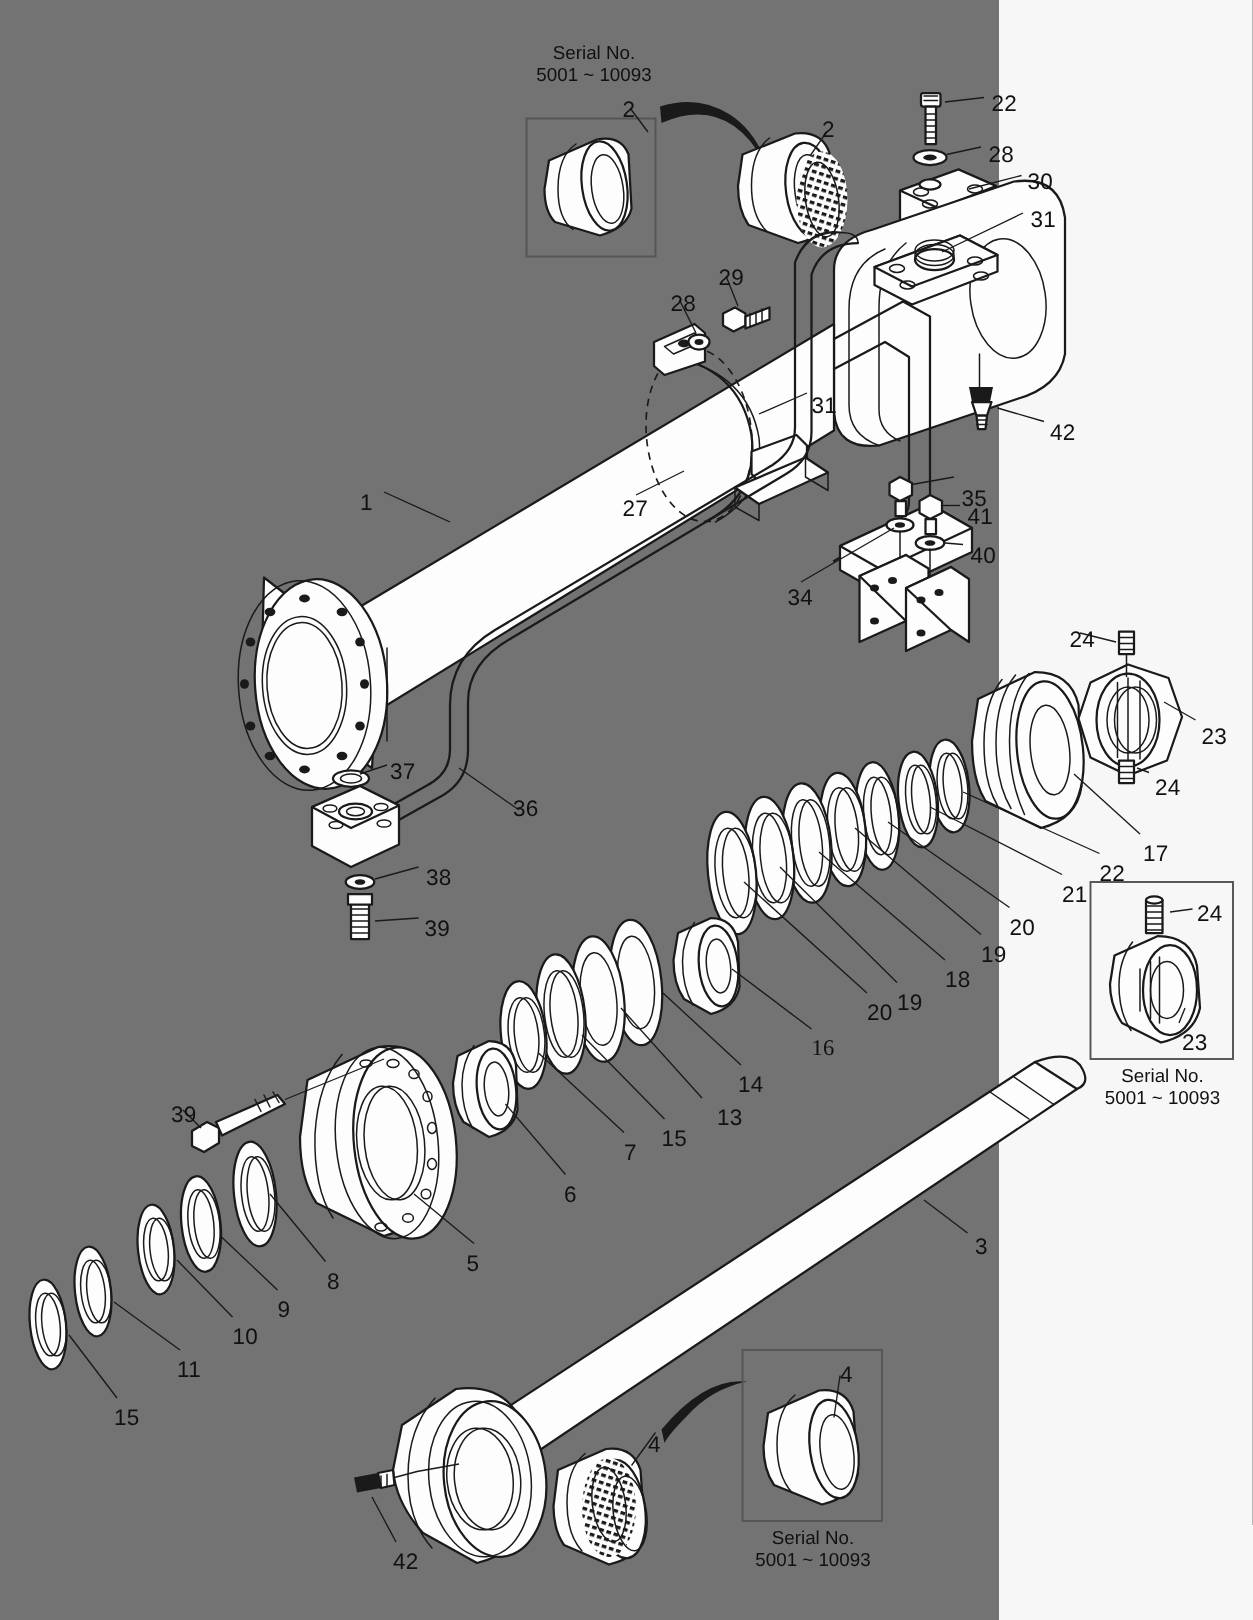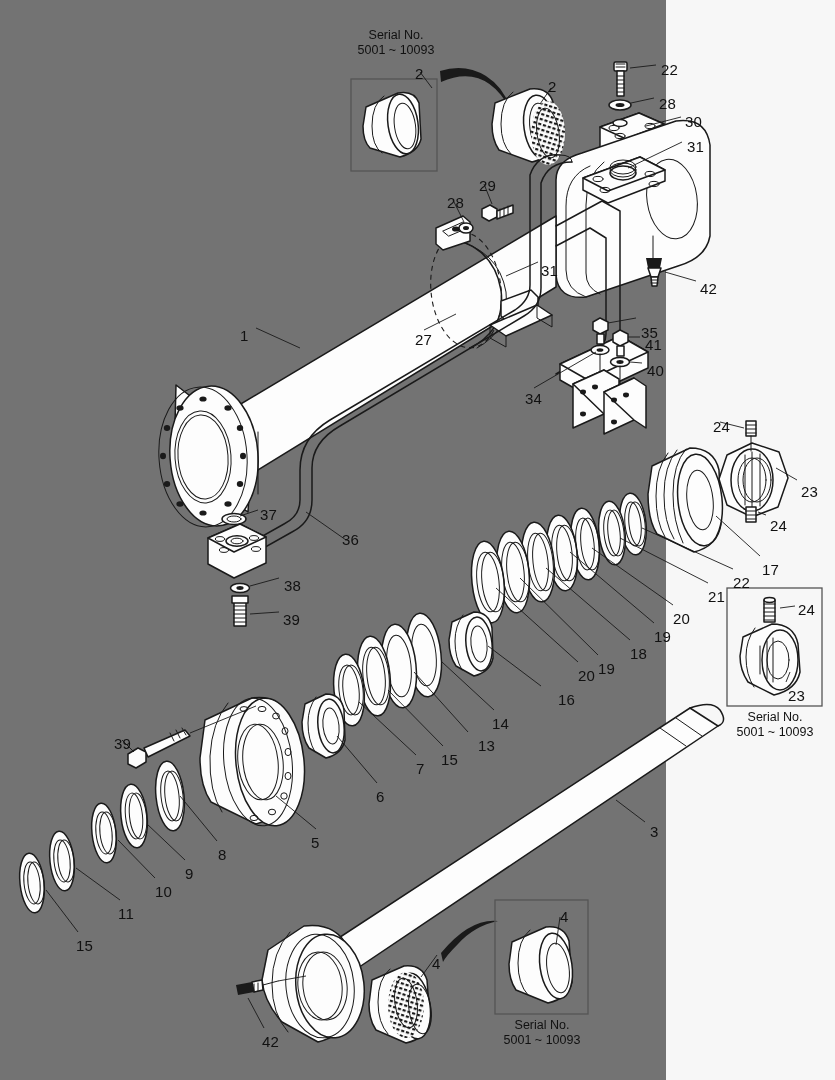--- a/index.html
+++ b/index.html
@@ -525,21 +525,21 @@
       <div class="cal" style="left: 376px; top: 789px;">6</div>
       <div class="cal" style="left: 416px; top: 761px;">7</div>
       <div class="cal" style="left: 218px; top: 847px;">8</div>
       <div class="cal" style="left: 185px; top: 866px;">9</div>
       <div class="cal" style="left: 155px; top: 884px;">10</div>
       <div class="cal" style="left: 118px; top: 906px;">11</div>
       <div class="cal" style="left: 76px; top: 938px;">15</div>
       <div class="cal" style="left: 466px; top: 738px; margin-left: 12px;">13</div>
       <div class="cal" style="left: 492px; top: 716px;">14</div>
       <div class="cal" style="left: 441px; top: 752px;">15</div>
-      <div class="cal" style="left: 558px; top: 692px;">16</div>
+      <div class="cal" style="left: 541px; top: 692px; font-family: Liberation Serif, serif;">16</div>
       <div class="cal" style="left: 762px; top: 562px;">17</div>
       <div class="cal" style="left: 630px; top: 646px;">18</div>
       <div class="cal" style="left: 598px; top: 661px;">19</div>
       <div class="cal" style="left: 654px; top: 629px;">19</div>
       <div class="cal" style="left: 578px; top: 668px;">20</div>
       <div class="cal" style="left: 673px; top: 611px;">20</div>
       <div class="cal" style="left: 708px; top: 589px;">21</div>
       <div class="cal" style="left: 733px; top: 575px;">22</div>
       <div class="cal" style="left: 801px; top: 484px;">23</div>
       <div class="cal" style="left: 788px; top: 688px;">23</div>

